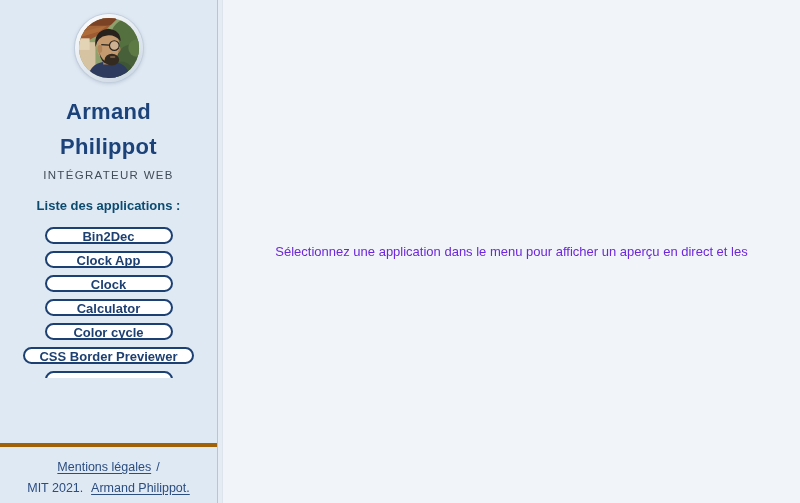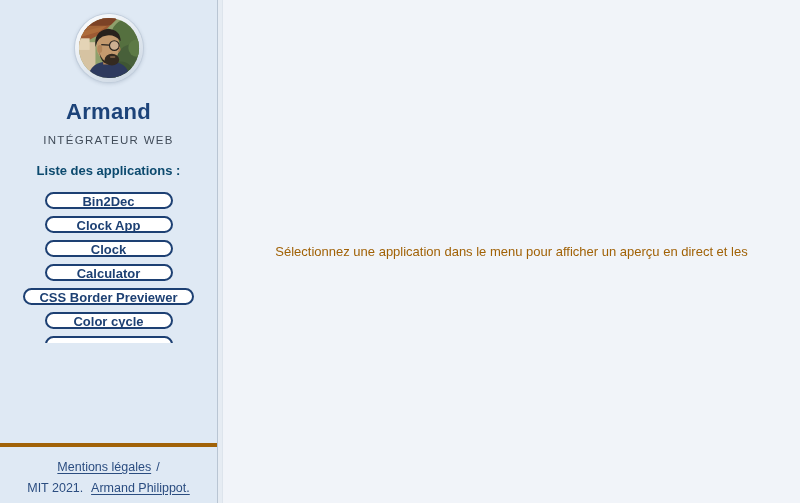--- a/index.html
+++ b/index.html
@@ -82,21 +82,21 @@
   .footer-license { margin-right: 5px; }
 
   
   .main {
     flex: 1 1 auto; height: 503px;
     background: #f1f4f9;
     display: flex; align-items: center; justify-content: center;
   }
   .empty-message {
     text-align: center;
-    font-size: 13px; line-height: 19px; color: #a16207;
+    font-size: 13px; line-height: 19px; color: #6d28d9;
   }
   .empty-message span { display: block; }
 </style>
 </head>
 <body>
 
 <div class="app">
 
   <aside class="sidebar">
     <div class="sidebar-scroll">
@@ -129,44 +129,45 @@
             <rect x="33" y="40.5" width="5.5" height="1.6" rx="0.8" fill="#8a6a4c"></rect>
             <circle cx="37.5" cy="29.5" r="5" fill="rgba(230,240,250,0.25)" stroke="#2a241f" stroke-width="1.2"></circle>
             <line x1="32.6" y1="29" x2="24" y2="28.5" stroke="#2a241f" stroke-width="1.2"></line>
             <path d="M42.5 31 q2 3 -1 5" stroke="#a87c52" stroke-width="1.4" fill="none"></path>
           </g>
         </svg>
       </div>
 
       <h1 class="profile-name">
         <span>Armand</span>
+        <span>Philippot</span>
       </h1>
 
       <p class="profile-job">INTÉGRATEUR WEB</p>
 
       <p class="nav-label">Liste des applications :</p>
 
       <ul class="apps">
         <li>
           <button class="app-btn">Bin2Dec</button>
         </li>
         <li>
           <button class="app-btn">Clock App</button>
         </li>
         <li>
           <button class="app-btn">Clock</button>
         </li>
         <li>
           <button class="app-btn">Calculator</button>
         </li>
         <li>
-          <button class="app-btn">CSS Border Previewer</button>
+          <button class="app-btn">Color cycle</button>
         </li>
         <li>
-          <button class="app-btn">Color cycle</button>
+          <button class="app-btn">CSS Border Previewer</button>
         </li>
         <li class="partial">
           <button class="app-btn"></button>
         </li>
       </ul>
     </div>
 
     <footer class="sidebar-footer">
       <p><a>Mentions légales</a><span class="footer-sep">/</span></p>
       <p><span class="footer-license">MIT 2021.</span> <a>Armand Philippot.</a></p>

